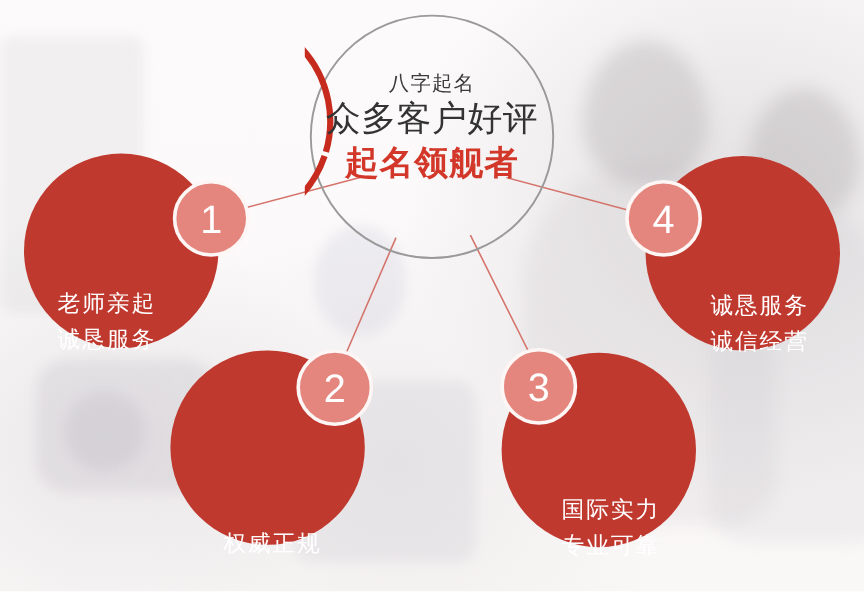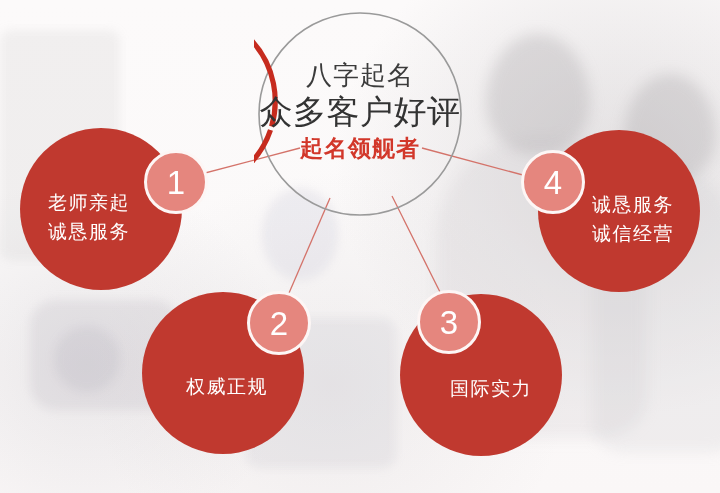--- a/index.html
+++ b/index.html
@@ -82,62 +82,62 @@
   }
   .hub-text {
     position: absolute;
     left: 0;
     right: 0;
     top: 52px;
     text-align: center;
     line-height: 1.18;
   }
   .hub-line-1 {
-    font-size: 26px;
+    font-size: 17px;
     color: #3b3b3b;
     letter-spacing: 1px;
     font-weight: 400;
   }
   .hub-line-2 {
-    font-size: 33px;
+    font-size: 29px;
     color: #333333;
     letter-spacing: 0.5px;
     font-weight: 400;
     margin-top: 2px;
   }
   .hub-line-3 {
-    font-size: 23px;
+    font-size: 28px;
     color: #d2372a;
     font-weight: 700;
     letter-spacing: 1px;
     margin-top: 3px;
   }
 
   
   .petal {
     position: absolute;
     border-radius: 50%;
     background: #c0392f;
     display: flex;
     flex-direction: column;
     align-items: center;
-    justify-content: center;
+    justify-content: flex-end;
     color: #ffffff;
     box-shadow: 0 0 0 0 rgba(0,0,0,0);
   }
   .petal span {
     display: block;
     font-size: 19px;
     line-height: 1.55;
     letter-spacing: 1.5px;
     white-space: nowrap;
   }
   .petal-1 { left: 20px;  top: 128px; width: 162px; height: 162px; }
   .petal-2 { left: 142px; top: 292px; width: 162px; height: 162px; }
-  .petal-3 { left: 400px; top: 294px; width: 162px; height: 162px; }
+  .petal-3 { left: 418px; top: 294px; width: 162px; height: 162px; }
   .petal-4 { left: 538px; top: 130px; width: 162px; height: 162px; }
 
   
   .petal-1 .petal-text { transform: translate(-12px, 8px); }
   .petal-2 .petal-text { transform: translate(-4px, 14px); margin-left: 16px; }
   .petal-3 .petal-text { transform: translate(10px, 14px); }
   .petal-4 .petal-text { transform: translate(14px, 8px); font-family: Liberation Serif, serif; }
 
   
   .badge {
@@ -211,20 +211,21 @@
   <div class="petal petal-2">
     <div class="petal-text">
       <span>权威正规</span>
     </div>
   </div>
   <div class="badge badge-2">2</div>
 
   <div class="petal petal-3">
     <div class="petal-text">
       <span>国际实力</span>
+      <span>专业可靠</span>
     </div>
   </div>
   <div class="badge badge-3">3</div>
 
   <div class="petal petal-4">
     <div class="petal-text">
       <span>诚恳服务</span>
       <span>诚信经营</span>
     </div>
   </div>

